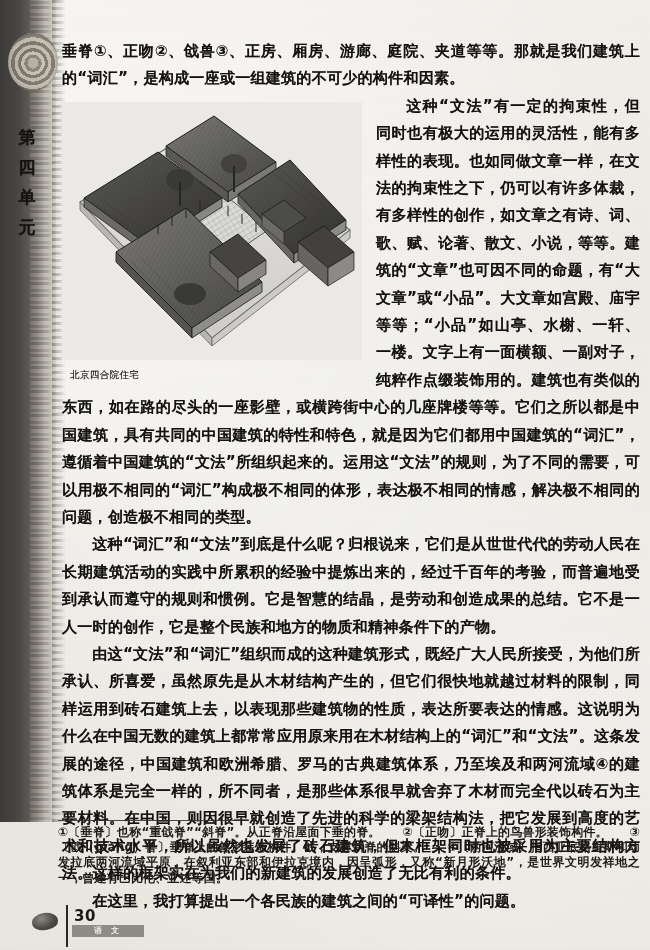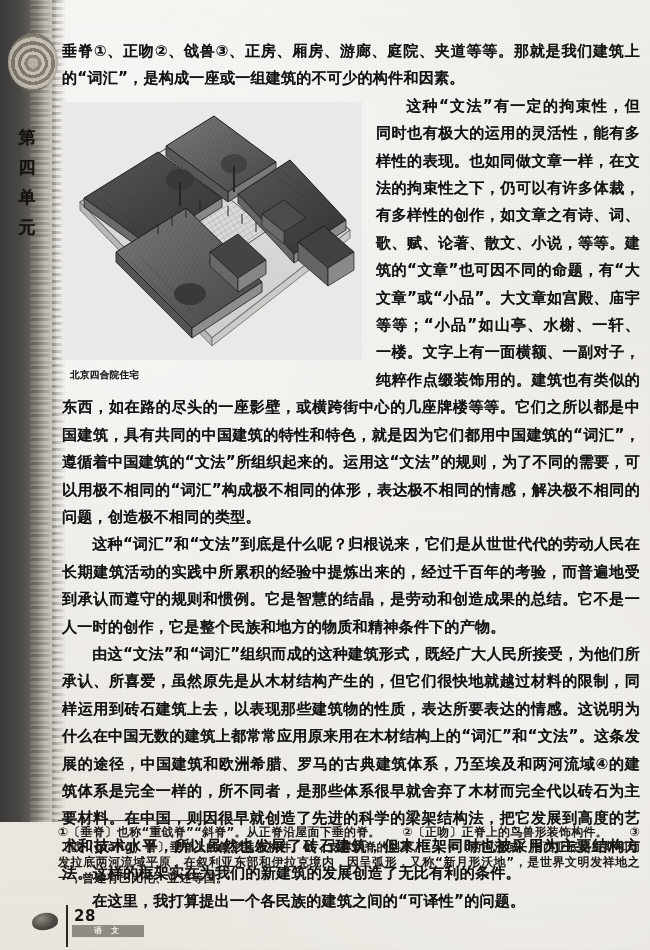--- a/index.html
+++ b/index.html
@@ -81,21 +81,21 @@
     shape-margin:6px;
   }
   .fig-img{
     width:300px;height:258px;
     position:relative;overflow:hidden;
     background:linear-gradient(155deg,#e9e6df 0%,#dedacf 55%,#d3cfc4 100%);
     filter:contrast(1.05) saturate(.2);
   }
   .fig-cap{
     margin-top:5px;
-    font-size:9.6px;font-weight:bold;color:#1a1815;
+    font-size:9.6px;font-weight:normal;color:#1a1815;
     letter-spacing:.3px;
     padding-left:8px;
   }
   
   .rule{
     position:absolute;left:58px;top:820px;width:190px;height:1px;
     background:#2e2c28;opacity:.85;
   }
   .footnotes{
     position:absolute;left:58px;top:825px;width:582px;
@@ -262,16 +262,16 @@
 
   <div class="rule"></div>
 
   <div class="footnotes">
     <span class="fn">①</span><span class="fn">〔垂脊〕也称“重戗脊”“斜脊”。从正脊沿屋面下垂的脊。</span><span class="gap"></span><span class="fn">②</span><span class="fn">〔正吻〕正脊上的鸟兽形装饰构件。</span><span class="gap"></span><span class="fn">③</span><span class="fn">〔戗（qiàng）兽〕垂脊上的兽形装饰构件。戗，支撑斜脊的斜梁。</span><span class="gap"></span><span class="fn">④</span><span class="fn">〔两河流域〕指西亚底格里斯和幼发拉底两河流域平原，在叙利亚东部和伊拉克境内，因呈弧形，又称“新月形沃地”，是世界文明发祥地之一，曾建有巴比伦、亚述等国。</span>
   </div>
 
   <div class="footer">
     <div class="footer-dot"></div>
     <div class="footer-bar"></div>
-    <div class="folio">28</div>
+    <div class="folio">30</div>
     <div class="subject">语 文</div>
   </div>
 </div>
 
 </body></html>

